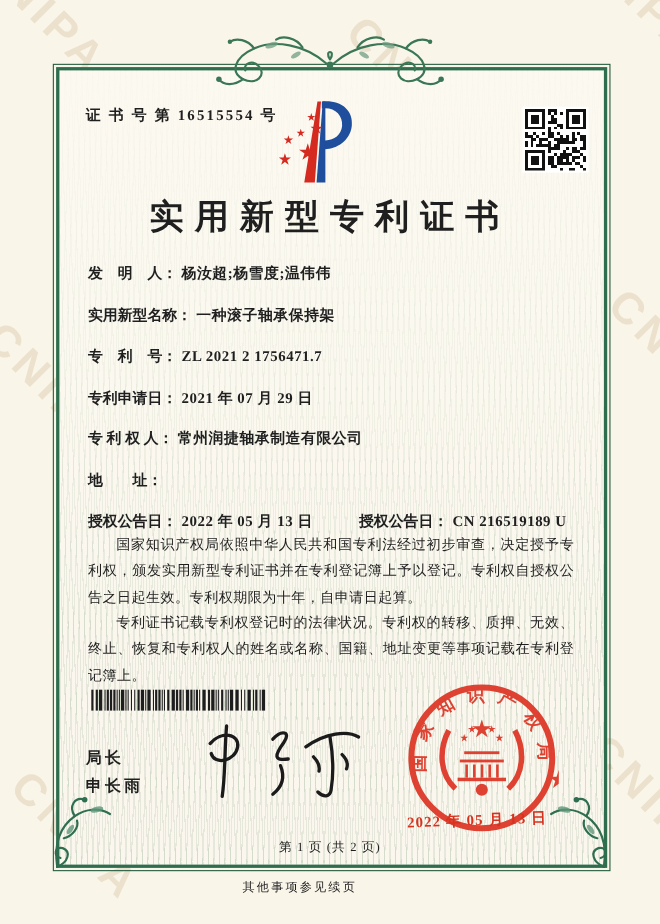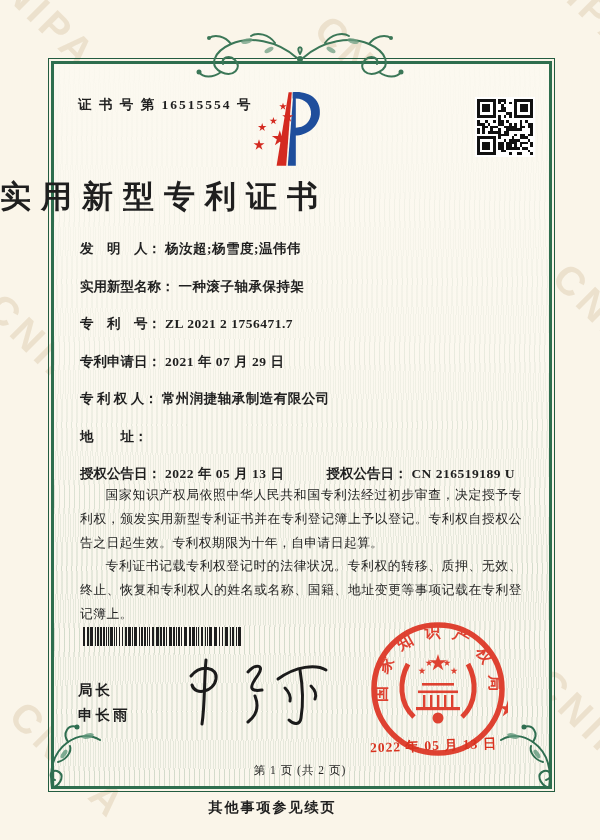--- a/index.html
+++ b/index.html
@@ -39,21 +39,21 @@
     position:absolute;left:78px;top:96px;z-index:4;
     font-size:13.5px;letter-spacing:2px;font-weight:600;text-align:right;
   }
   .logo{position:absolute;left:251px;top:88px;z-index:4;}
   .qr{
     position:absolute;left:475px;top:97px;width:60px;height:60px;z-index:4;
     background:#fff;padding:2px;box-sizing:border-box;
   }
   .title{
     position:absolute;left:0;top:176px;width:600px;z-index:4;
-    font-size:31px;font-weight:700;letter-spacing:10px;
+    text-align:center;font-size:31px;font-weight:700;letter-spacing:10px;
   }
   
   .fields{position:absolute;left:80px;top:241px;width:450px;z-index:4;font-size:13.5px;}
   .frow{display:flex;margin-bottom:21.5px;line-height:16px;}
   .flabel{flex:0 0 auto;font-weight:600;white-space:pre;}
   .fvalue{margin-left:4px;letter-spacing:0.5px;font-weight:600;white-space:pre;}
   .frow-split .pair{display:flex;}
   .frow-split .pair+.pair{margin-left:42px;}
   
   .paras{
@@ -82,21 +82,21 @@
     color:#d8321f;font-size:13.5px;font-weight:700;letter-spacing:1px;
     transform:rotate(-2deg);white-space:pre;
   }
   
   .page-no{
     position:absolute;left:0;top:763px;width:600px;z-index:4;
     text-align:center;font-size:11.5px;letter-spacing:1px;
   }
   .footer-note{
     position:absolute;left:0;top:799px;width:545px;z-index:2;
-    text-align:center;font-size:14px;letter-spacing:2px;font-weight:700;
+    text-align:center;font-size:11px;letter-spacing:2px;font-weight:400;
   }
 </style>
 </head>
 <body>
 
 <div class="wm" style="left:-35px;top:-12px">CNIPA</div>
 <div class="wm" style="left:300px;top:52px">CNIPA</div>
 <div class="wm" style="left:505px;top:-28px">CNIPA</div>
 <div class="wm" style="left:538px;top:300px">CNIPA</div>
 <div class="wm" style="left:358px;top:250px">CNIPA</div>

